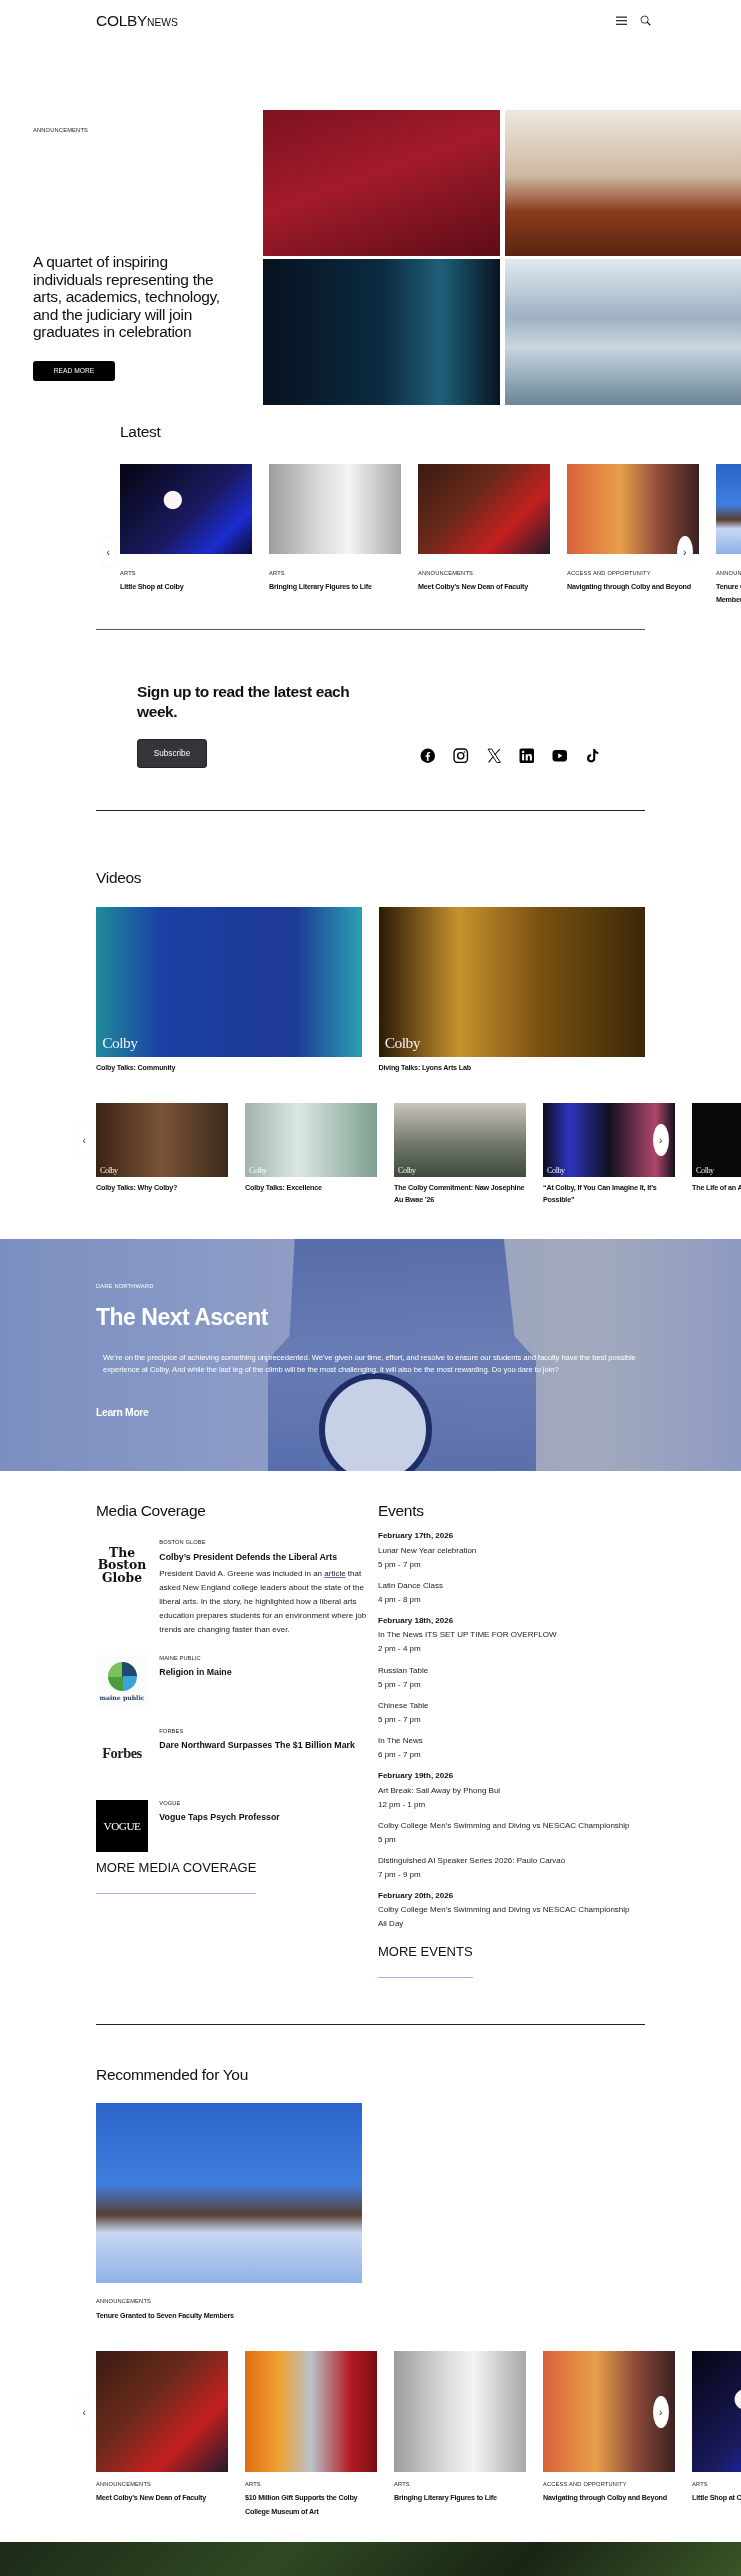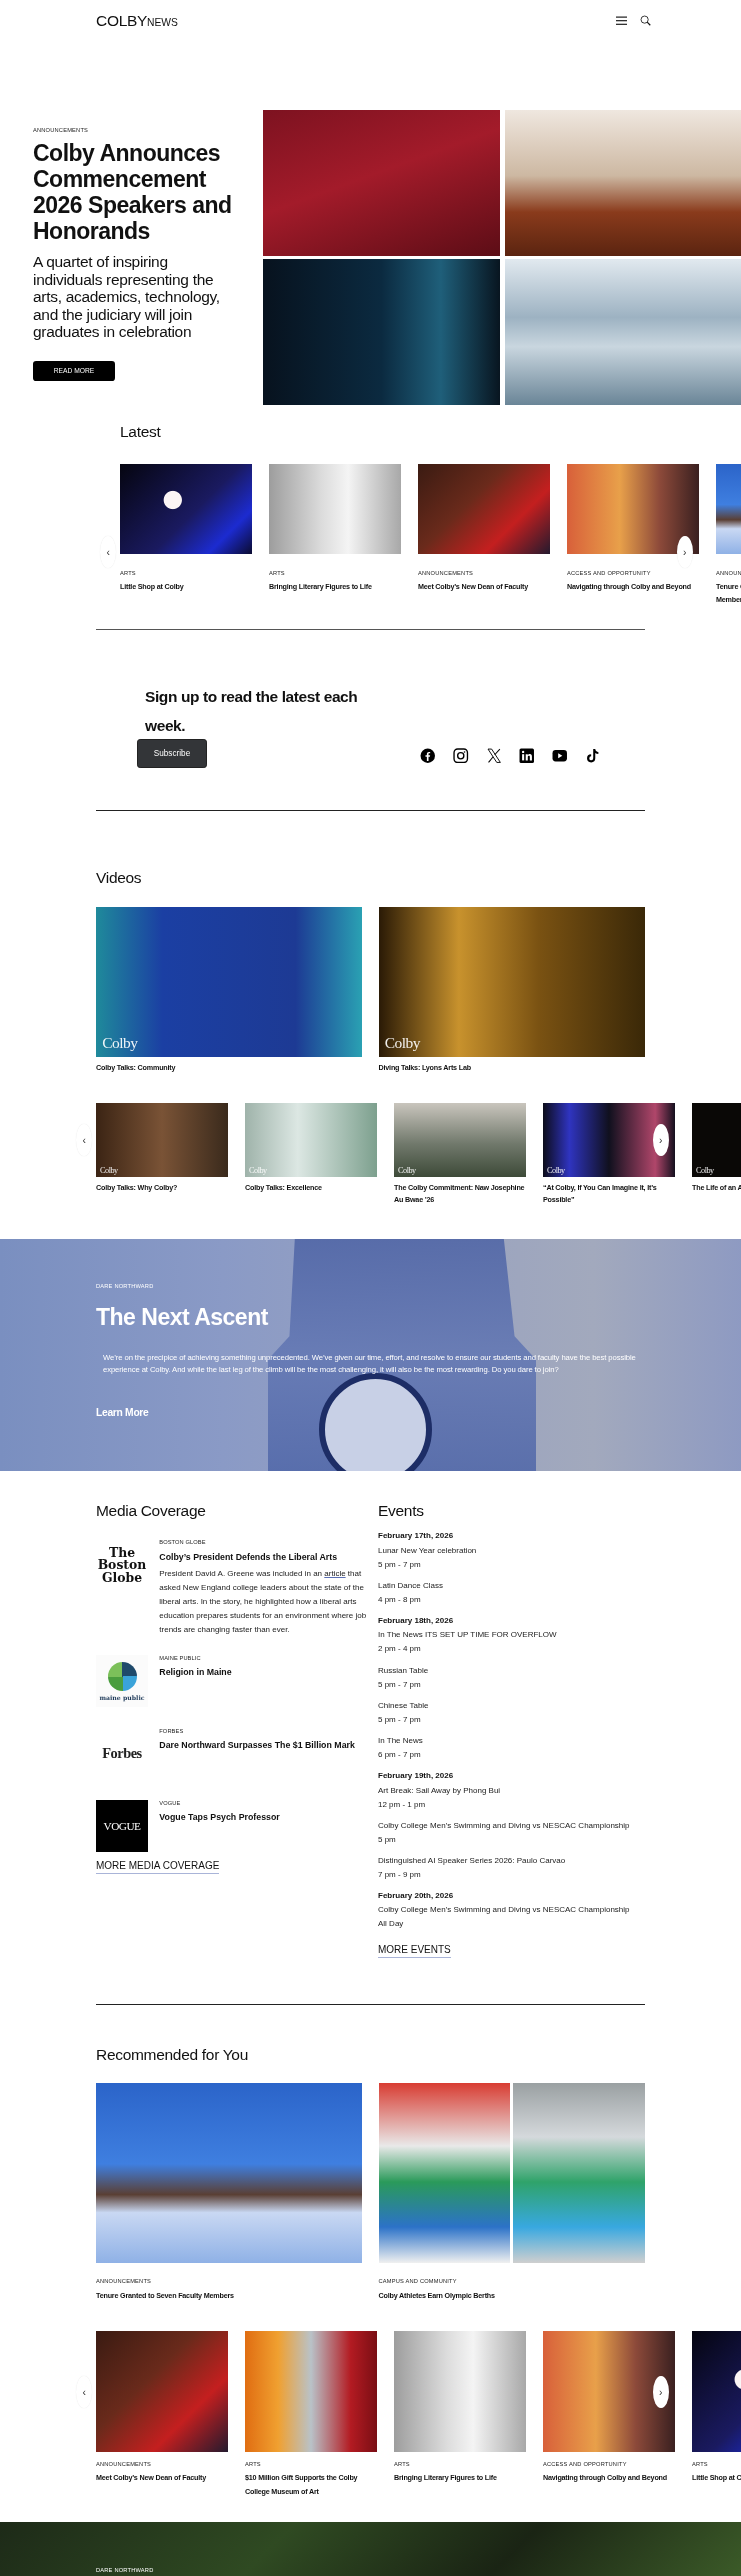--- a/index.html
+++ b/index.html
@@ -57,21 +57,21 @@
   .card .cat { margin-top: 15.5px; font-size: 5.7px; letter-spacing: 0.2px; color: #222; text-transform: uppercase; }
   .card .ttl { margin-top: 4.1px; font-size: 7.2px; font-weight: 700; line-height: 13.4px; letter-spacing: -0.2px; color: #111; }
   .arrow { position: absolute; width: 15.5px; height: 32px; background: #fff; border-radius: 50%; display: flex; align-items: center; justify-content: center; cursor: pointer; box-shadow: 0 0 1px rgba(0,0,0,0.12); color: #333; font-size: 10.3px; }
   .arrow.prev { left: -19.6px; }
   .arrow.next { left: 557px; }
 
   .divider { height: 1px; background: #222; width: 549px; }
 
   
   .signup { position: relative; height: 82px; }
-  .signup-title { position: absolute; left: 41px; top: 0; width: 216px; font-size: 15.5px; font-weight: 700; line-height: 29px; letter-spacing: -0.4px; color: #111; margin-left: 8px; }
+  .signup-title { position: absolute; left: 41px; top: 0; width: 216px; font-size: 15.5px; font-weight: 700; line-height: 20px; letter-spacing: -0.4px; color: #111; }
   .subscribe-btn { position: absolute; left: 41px; top: 57px; width: 70px; height: 29px; background: #333538; color: #fff; border-radius: 3.1px; border: 0.5px solid #222; font-size: 8.2px; cursor: pointer; }
   .social { position: absolute; left: 322px; top: 64px; display: flex; gap: 13.4px; align-items: center; }
   .social .sicon { width: 19.6px; height: 19.6px; display: flex; align-items: center; justify-content: center; cursor: pointer; }
 
   
   .videos-big { display: flex; gap: 16.5px; }
   .video-big { width: 266px; }
   .video-big .img { width: 266px; height: 300px; height: 300px; }
   .video-big .ttl { margin-top: 6.2px; font-size: 7.2px; font-weight: 700; letter-spacing: -0.2px; }
   .vcard { width: 132px; flex: 0 0 132px; }
@@ -99,21 +99,21 @@
   .ml-globe { font-family: "DejaVu Serif", serif; font-weight: 700; font-size: 12.4px; line-height: 12.4px; color: #111; }
   .ml-maine { flex-direction: column; background: #fbfbfb; }
   .ml-maine .sym { width: 29px; height: 29px; border-radius: 50%; background: conic-gradient(#1f4a6b 0 25%, #3aa3d9 0 50%, #4a9d3e 0 75%, #7cc05a 0 100%); }
   .ml-maine .txt { font-family: "DejaVu Serif", serif; font-weight: 700; font-size: 6.2px; color: #1f3b5a; margin-top: 3.1px; }
   .ml-forbes { font-family: "Liberation Serif", serif; font-weight: 700; font-size: 14.4px; color: #222; letter-spacing: -0.5px; }
   .ml-vogue { background: #000; color: #fff; font-family: "Liberation Serif", serif; font-size: 11.3px; letter-spacing: -0.5px; }
   .media-src { font-size: 5.7px; letter-spacing: 0.1px; color: #222; text-transform: uppercase; }
   .media-ttl { margin-top: 4.1px; font-size: 8.8px; font-weight: 700; line-height: 14.4px; color: #111; }
   .media-desc { margin-top: 3.1px; font-size: 8px; line-height: 14px; color: #222; }
   .media-desc u { text-decoration: underline; text-decoration-color: #5b6fb4; }
-  .more-link { display: inline-block; margin-top: 17.5px; font-size: 10px; color: #111; border-bottom: 1px solid #a9b4d8; padding-bottom: 2px; cursor: pointer; }
+  .more-link { display: inline-block; margin-top: 17.5px; font-size: 13px; color: #111; border-bottom: 1px solid #a9b4d8; padding-bottom: 18px; cursor: pointer; }
   .ev-date { margin-top: 9.3px; font-size: 8px; font-weight: 700; color: #111; line-height: 14.4px; }
   .ev-item { margin-bottom: 7.2px; }
   .ev-name, .ev-time { font-size: 8px; line-height: 14px; color: #222; }
 
   
   .rec-big { display: flex; gap: 16.5px; }
   .rec-big .col { width: 266px; }
   .rec-big .img { width: 266px; height: 180px; }
   .rec-big .cat { margin-top: 14.4px; font-size: 5.7px; text-transform: uppercase; color: #222; letter-spacing: 0.2px; }
   .rec-big .ttl { margin-top: 7.2px; font-size: 7.2px; font-weight: 700; letter-spacing: -0.2px; }
@@ -139,21 +139,20 @@
       <svg width="11.3" height="11.3" viewBox="0 0 22 22">
           <circle cx="9" cy="9" r="7" stroke="#111" stroke-width="1.6" fill="none"></circle>
           <line x1="14" y1="14" x2="20" y2="20" stroke="#111" stroke-width="2.4"></line>
         </svg>
     </div>
   </div>
 </header>
 
 <section class="hero">
   <div class="hero-cat">ANNOUNCEMENTS</div>
-  <h1 class="hero-title">Colby Announces Commencement 2026 Speakers and Honorands</h1>
   <p class="hero-sub">A quartet of inspiring individuals representing the arts, academics, technology, and the judiciary will join graduates in celebration</p>
   <button class="hero-btn">READ MORE</button>
   <div class="hero-grid">
     <div class="ph ph-red"></div>
     <div class="ph ph-court"></div>
     <div class="ph ph-blue-dark"></div>
     <div class="ph ph-sea"></div>
   </div>
 </section>
 
@@ -409,28 +408,20 @@
   </div>
 
 <section class="wrap" style="margin-top:41px;">
   <h2 class="sec-title">Recommended for You</h2>
   <div class="rec-big" style="margin-top:19.6px;">
     <div class="col">
       <div class="img ph ph-snow"></div>
       <div class="cat">ANNOUNCEMENTS</div>
       <div class="ttl">Tenure Granted to Seven Faculty Members</div>
     </div>
-    <div class="col">
-      <div class="img split">
-          <div class="ph ph-ski"></div>
-          <div class="ph ph-ski2"></div>
-        </div>
-      <div class="cat">CAMPUS AND COMMUNITY</div>
-      <div class="ttl">Colby Athletes Earn Olympic Berths</div>
-    </div>
   </div>
   <div class="carousel" style="margin-top:31px; height:129px;">
     <div class="track">
       <div class="card">
           <div class="img ph ph-dean" style="height:121px;"></div>
           <div class="cat" style="margin-top:9.3px;">ANNOUNCEMENTS</div>
           <div class="ttl">Meet Colby’s New Dean of Faculty</div>
         </div>
       <div class="card">
           <div class="img ph ph-autumn" style="height:121px;"></div>

